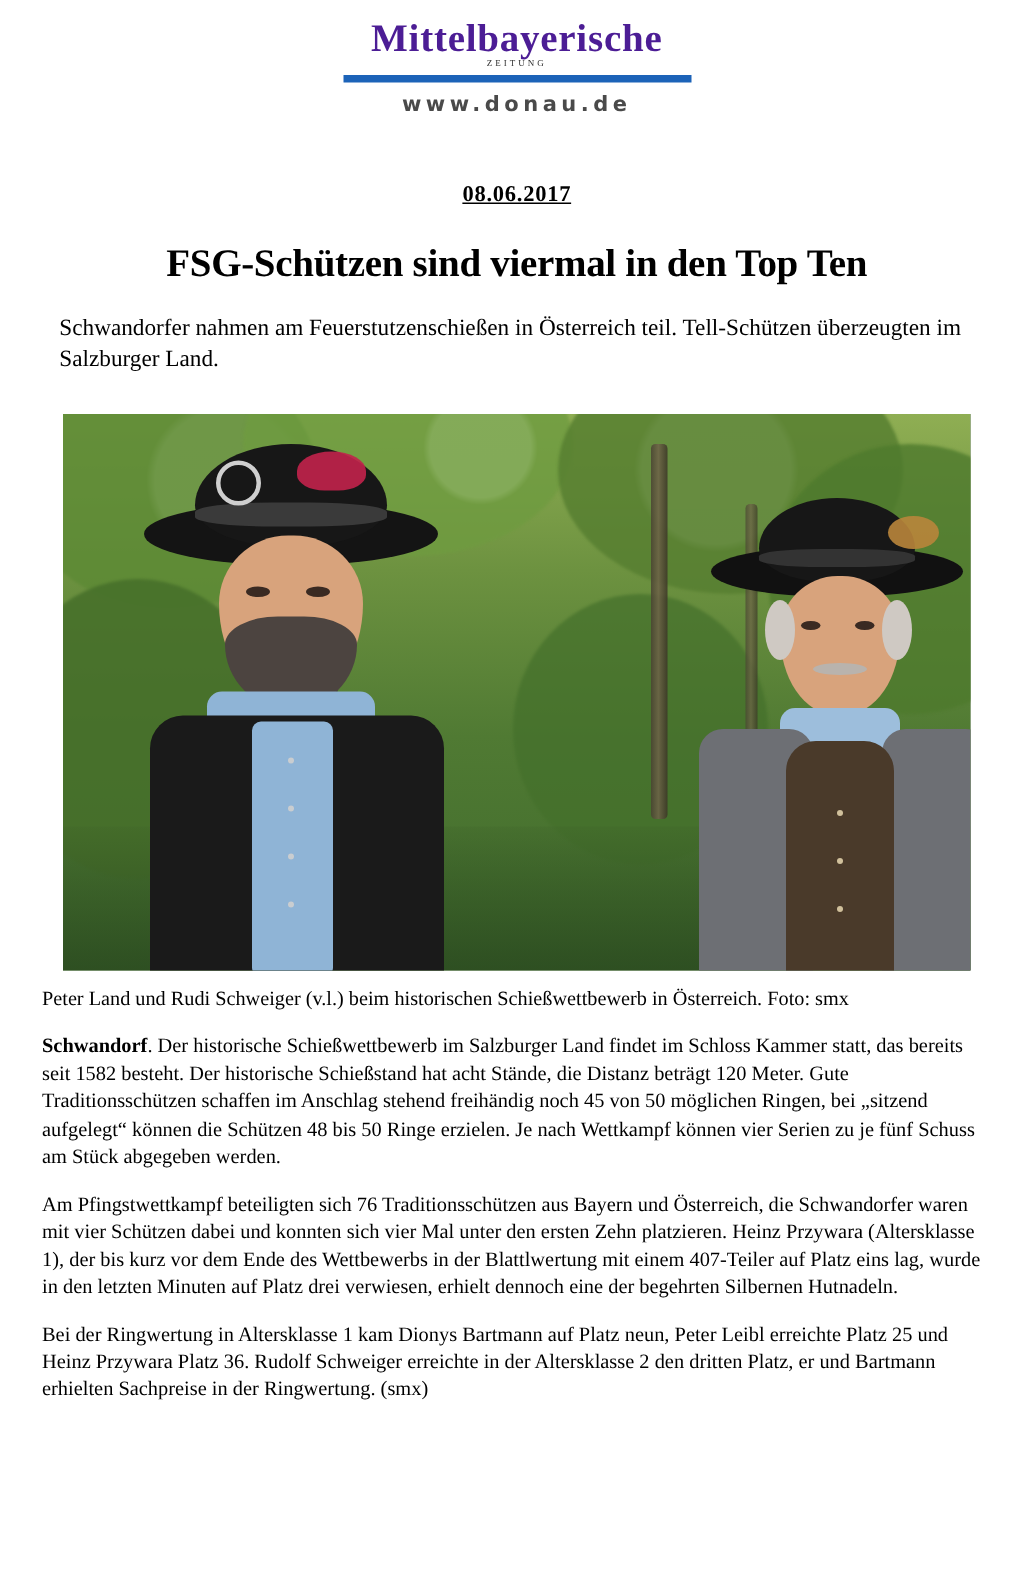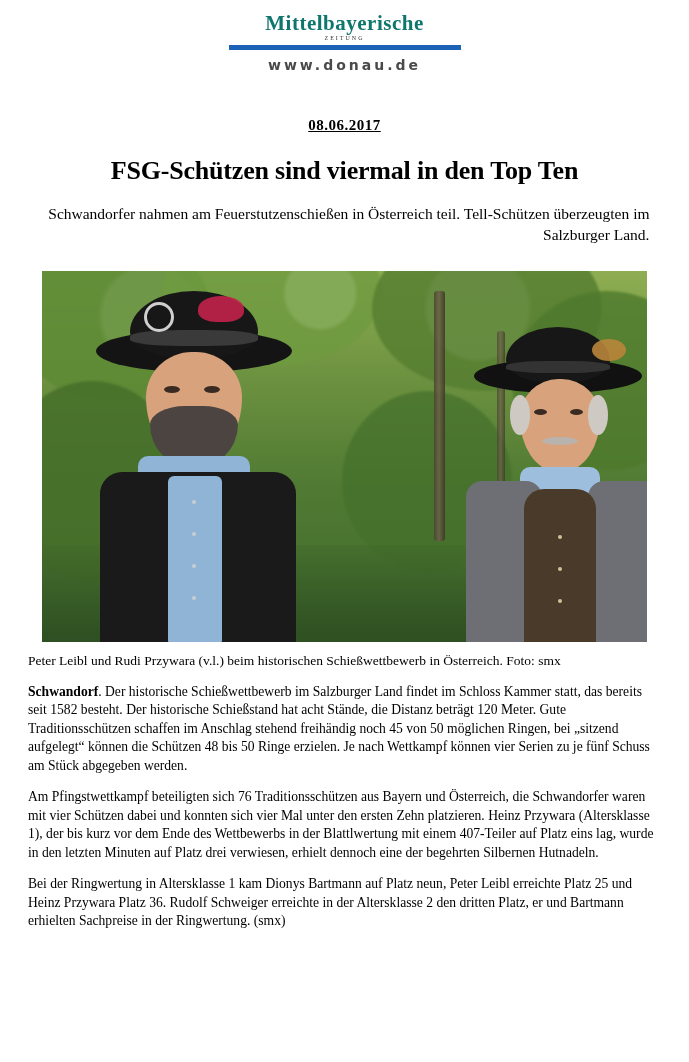--- a/index.html
+++ b/index.html
@@ -24,23 +24,23 @@
   }
 
   
   .masthead {
     text-align: center;
     padding-top: 12px;
   }
   .masthead-title {
     font-family: "Liberation Serif", serif;
     font-weight: bold;
-    font-size: 21px;
+    font-size: 26px;
     letter-spacing: 0.5px;
-    color: #0f766e;
+    color: #4c1d95;
     line-height: 1.05;
   }
   .masthead-sub {
     font-size: 6px;
     letter-spacing: 2px;
     color: #333333;
     margin-top: 1px;
     text-transform: uppercase;
   }
   .masthead-rule {
@@ -72,21 +72,21 @@
   .headline {
     text-align: center;
     margin-top: 22px;
     font-size: 26px;
     font-weight: bold;
     letter-spacing: -0.2px;
   }
 
   
   .standfirst {
-    text-align: right;
+    text-align: left;
     margin: 18px auto 17px auto;
     width: 610px;
     font-size: 15.5px;
     line-height: 1.35;
   }
 
   
   .photo-wrap {
     margin: 25px auto 0 auto;
     width: 605px;
@@ -293,21 +293,21 @@
         <div class="jacket-grey" style="left:4px; top:160px; width:76px; height:172px;"></div>
         <div class="jacket-grey" style="left:126px; top:160px; width:72px; height:172px;"></div>
         <div class="vest-brown" style="left:62px; top:168px; width:72px; height:164px;"></div>
         <div class="btn-dot" style="left:96px; top:214px; background:#e0cfa8;"></div>
         <div class="btn-dot" style="left:96px; top:246px; background:#e0cfa8;"></div>
         <div class="btn-dot" style="left:96px; top:278px; background:#e0cfa8;"></div>
       </div>
     </div>
   </div>
 
-  <div class="caption">Peter Leibl und Rudi Przywara (v.l.) beim historischen Schießwettbewerb in Österreich. Foto: smx</div>
+  <div class="caption">Peter Land und Rudi Schweiger (v.l.) beim historischen Schießwettbewerb in Österreich. Foto: smx</div>
 
   <div class="body-copy">
     <p><b>Schwandorf</b><span>. Der historische Schießwettbewerb im Salzburger Land findet im Schloss Kammer statt, das bereits seit 1582 besteht. Der historische Schießstand hat acht Stände, die Distanz beträgt 120 Meter. Gute Traditionsschützen schaffen im Anschlag stehend freihändig noch 45 von 50 möglichen Ringen, bei „sitzend aufgelegt“ können die Schützen 48 bis 50 Ringe erzielen. Je nach Wettkampf können vier Serien zu je fünf Schuss am Stück abgegeben werden.</span></p>
     <p>Am Pfingstwettkampf beteiligten sich 76 Traditionsschützen aus Bayern und Österreich, die Schwandorfer waren mit vier Schützen dabei und konnten sich vier Mal unter den ersten Zehn platzieren. Heinz Przywara (Altersklasse 1), der bis kurz vor dem Ende des Wettbewerbs in der Blattlwertung mit einem 407-Teiler auf Platz eins lag, wurde in den letzten Minuten auf Platz drei verwiesen, erhielt dennoch eine der begehrten Silbernen Hutnadeln.</p>
     <p>Bei der Ringwertung in Altersklasse 1 kam Dionys Bartmann auf Platz neun, Peter Leibl erreichte Platz 25 und Heinz Przywara Platz 36. Rudolf Schweiger erreichte in der Altersklasse 2 den dritten Platz, er und Bartmann erhielten Sachpreise in der Ringwertung. (smx)</p>
   </div>
 
 </div>
 
 </body></html>

